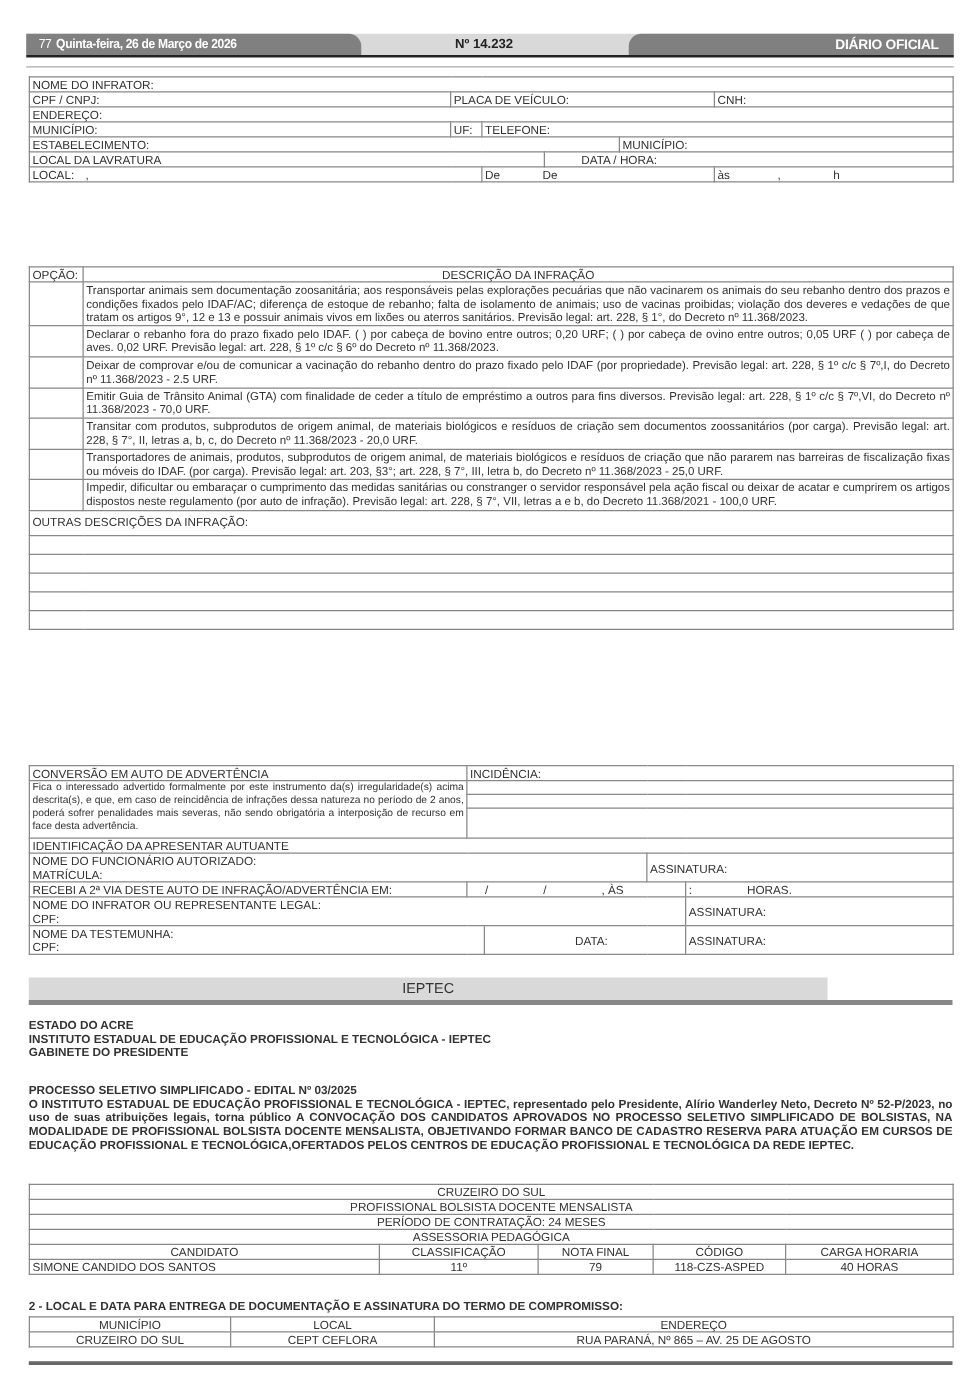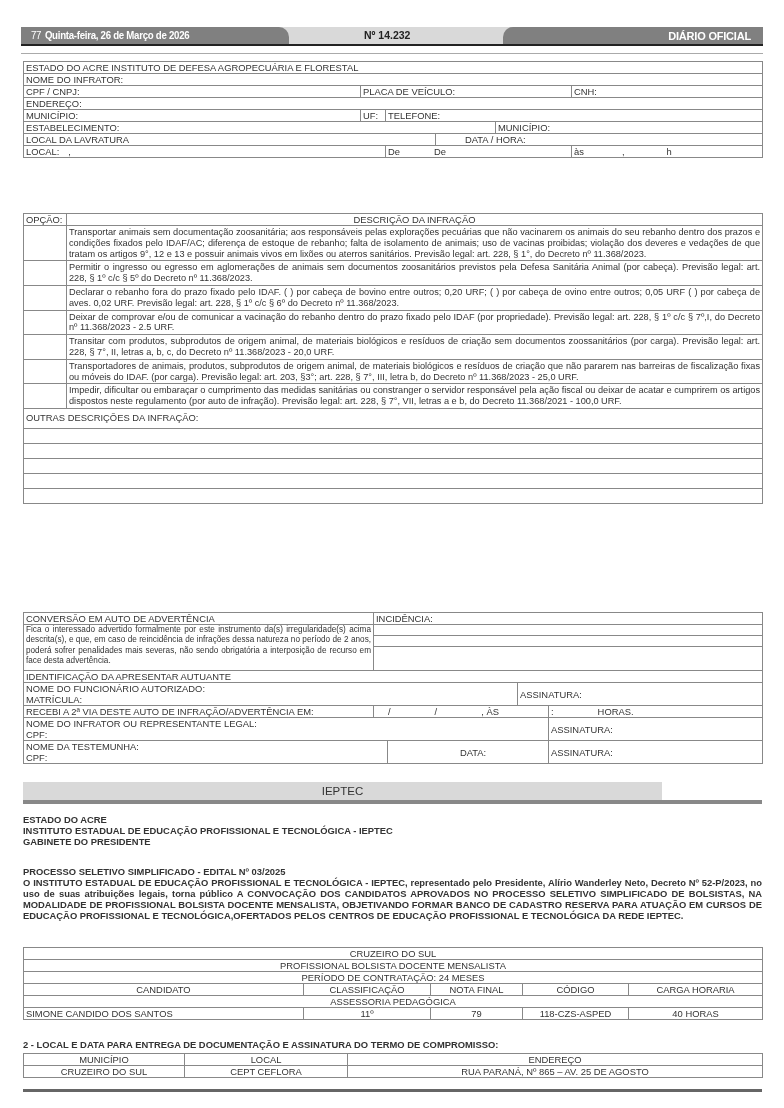--- a/index.html
+++ b/index.html
@@ -60,23 +60,20 @@
   <colgroup>
     <col style="width:337px">
       <col style="width:25px">
       <col style="width:50px">
       <col style="width:60px">
       <col style="width:36px">
       <col style="width:40px">
       <col style="width:191px">
   </colgroup>
   <tbody>
-      <tr>
-    <td colspan="7">ESTADO DO ACRE INSTITUTO DE DEFESA AGROPECUÁRIA E FLORESTAL</td>
-  </tr>
   <tr>
     <td colspan="7">NOME DO INFRATOR:</td>
   </tr>
   <tr>
     <td>CPF / CNPJ:</td>
     <td colspan="5">PLACA DE VEÍCULO:</td>
     <td>CNH:</td>
   </tr>
   <tr>
     <td colspan="7">ENDEREÇO:</td>
@@ -111,29 +108,29 @@
       <tr>
     <td style="height:12px;">OPÇÃO:</td>
     <td class="center">DESCRIÇÃO DA INFRAÇÃO</td>
   </tr>
   <tr>
     <td></td>
     <td class="desc">Transportar animais sem documentação zoosanitária; aos responsáveis pelas explorações pecuárias que não vacinarem os animais do seu rebanho dentro dos prazos e condições fixados pelo IDAF/AC; diferença de estoque de rebanho; falta de isolamento de animais; uso de vacinas proibidas; violação dos deveres e vedações de que tratam os artigos 9°, 12 e 13 e possuir animais vivos em lixões ou aterros sanitários. Previsão legal: art. 228, § 1°, do Decreto nº 11.368/2023.</td>
   </tr>
   <tr>
     <td></td>
-    <td class="desc">Permitir o ingresso ou egresso em aglomerações de animais sem documentos zoosanitários previstos pela Defesa Sanitária Animal (por cabeça). Previsão legal: art. 228, § 1º c/c § 5º do Decreto nº 11.368/2023.</td>
-  </tr>
-  <tr>
-    <td></td>
     <td class="desc">Declarar o rebanho fora do prazo fixado pelo IDAF. ( ) por cabeça de bovino entre outros; 0,20 URF; ( ) por cabeça de ovino entre outros; 0,05 URF ( ) por cabeça de aves. 0,02 URF. Previsão legal: art. 228, § 1º c/c § 6º do Decreto nº 11.368/2023.</td>
   </tr>
   <tr>
     <td></td>
     <td class="desc">Deixar de comprovar e/ou de comunicar a vacinação do rebanho dentro do prazo fixado pelo IDAF (por propriedade). Previsão legal: art. 228, § 1º c/c § 7º,I, do Decreto nº 11.368/2023 - 2.5 URF.</td>
+  </tr>
+  <tr>
+    <td></td>
+    <td class="desc">Emitir Guia de Trânsito Animal (GTA) com finalidade de ceder a título de empréstimo a outros para fins diversos. Previsão legal: art. 228, § 1º c/c § 7º,VI, do Decreto nº 11.368/2023 - 70,0 URF.</td>
   </tr>
   <tr>
     <td></td>
     <td class="desc">Transitar com produtos, subprodutos de origem animal, de materiais biológicos e resíduos de criação sem documentos zoossanitários (por carga). Previsão legal: art. 228, § 7°, II, letras a, b, c, do Decreto nº 11.368/2023 - 20,0 URF.</td>
   </tr>
   <tr>
     <td></td>
     <td class="desc">Transportadores de animais, produtos, subprodutos de origem animal, de materiais biológicos e resíduos de criação que não pararem nas barreiras de fiscalização fixas ou móveis do IDAF. (por carga). Previsão legal: art. 203, §3°; art. 228, § 7°, III, letra b, do Decreto nº 11.368/2023 - 25,0 URF.</td>
   </tr>
   <tr>
@@ -243,30 +240,30 @@
       <tr>
         <td colspan="5">CRUZEIRO DO SUL</td>
       </tr>
   <tr>
         <td colspan="5">PROFISSIONAL BOLSISTA DOCENTE MENSALISTA</td>
       </tr>
   <tr>
         <td colspan="5">PERÍODO DE CONTRATAÇÃO: 24 MESES</td>
       </tr>
   <tr>
+        <td colspan="5">ASSESSORIA PEDAGÓGICA</td>
+      </tr>
+  <tr>
     <td>CANDIDATO</td>
     <td>CLASSIFICAÇÃO</td>
     <td>NOTA FINAL</td>
     <td>CÓDIGO</td>
     <td>CARGA HORARIA</td>
   </tr>
   <tr>
-        <td colspan="5">ASSESSORIA PEDAGÓGICA</td>
-      </tr>
-  <tr>
     <td class="left">SIMONE CANDIDO DOS SANTOS</td>
     <td>11º</td>
     <td>79</td>
     <td>118-CZS-ASPED</td>
     <td>40 HORAS</td>
   </tr>
 </tbody>
   </table>
 
 <div class="txt" style="top:1039px;">2 - LOCAL E DATA PARA ENTREGA DE DOCUMENTAÇÃO E ASSINATURA DO TERMO DE COMPROMISSO:</div>

